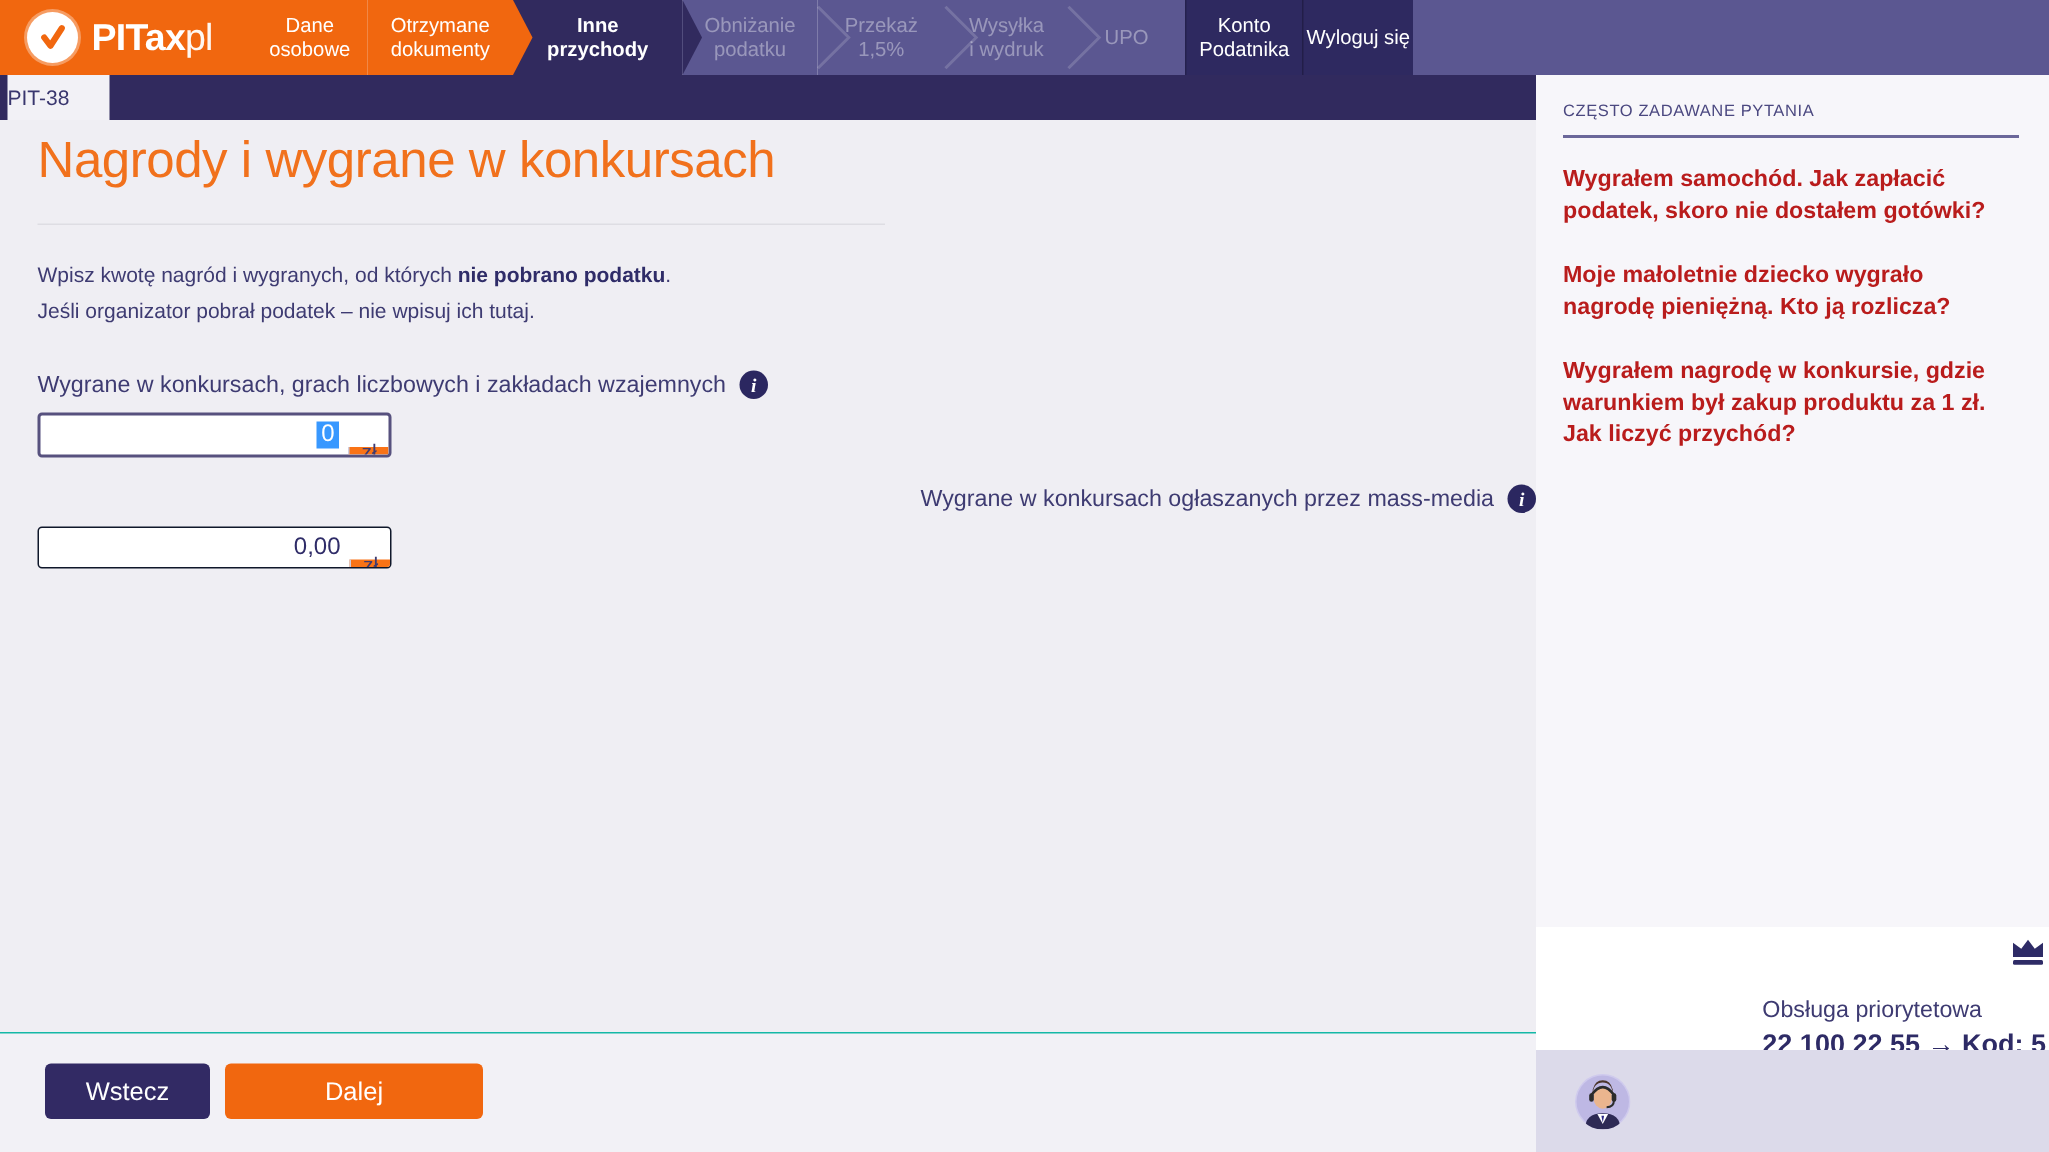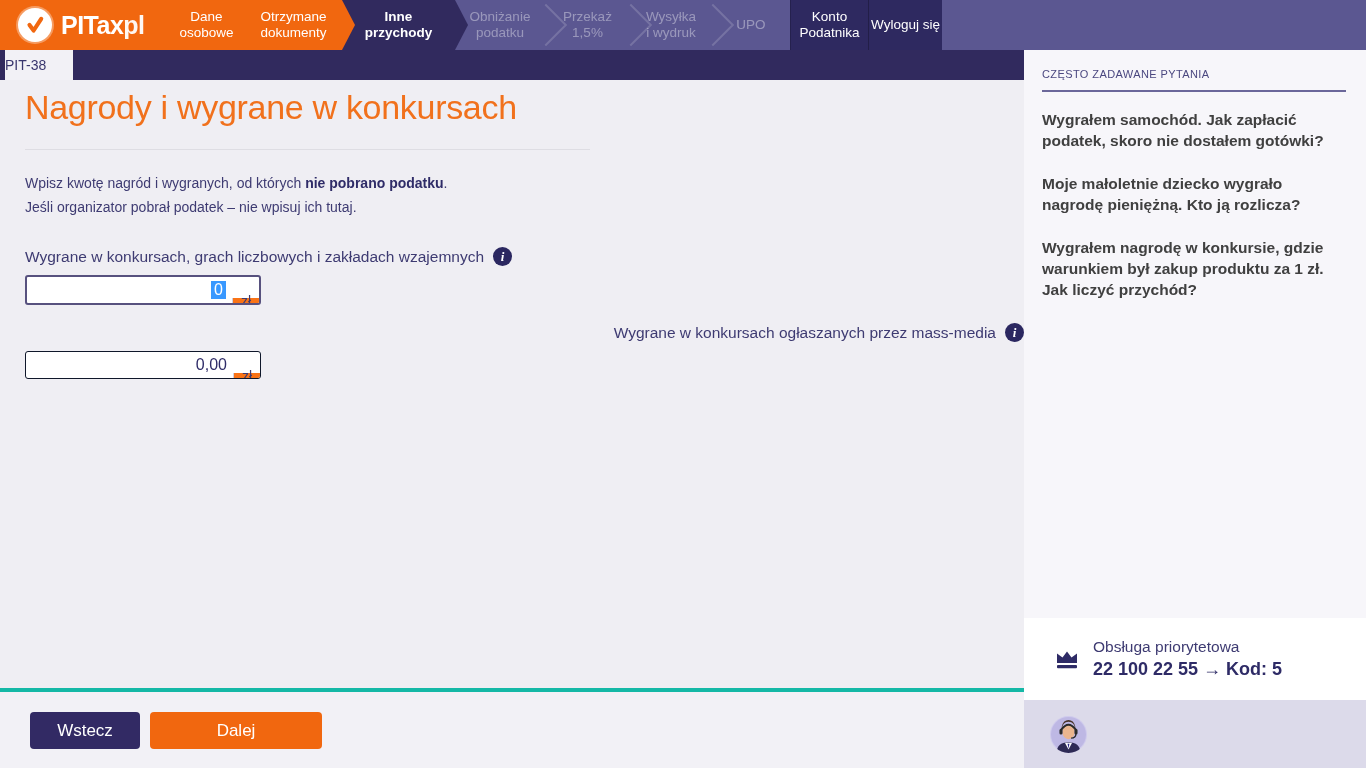--- a/index.html
+++ b/index.html
@@ -5,21 +5,21 @@
   * { margin:0; padding:0; box-sizing:border-box; }
   html,body { width:1366px; height:768px; font-family:"Liberation Sans", sans-serif; }
   #app { position:relative; width:1366px; height:768px; overflow:hidden; background:#EFEEF3; }
 
   
   .topnav { position:absolute; top:0; left:0; width:1366px; height:50px; display:flex; }
   .logo { width:168px; height:50px; background:#F1670F; display:flex; align-items:center; padding-left:18px; gap:9px; }
   .logo-circle { width:34px; height:34px; border-radius:50%; background:#fff; display:flex; align-items:center; justify-content:center; box-shadow:0 0 0 2px rgba(255,255,255,0.35); }
   .logo-text { color:#fff; font-size:25px; letter-spacing:-0.5px; }
   .logo-text b { font-weight:700; }
-  .logo-text .lt { font-weight:700; opacity:0.95; }
+  .logo-text .lt { font-weight:400; opacity:0.95; }
   .step { position:relative; height:50px; display:flex; flex-direction:column; align-items:center; justify-content:center; font-size:13.5px; line-height:16px; text-align:center; }
   .s-orange { background:#F1670F; color:#fff; }
   .s-active { background:#312A5E; color:#fff; font-weight:700; }
   .s-muted  { background:#5B5791; color:rgba(255,255,255,0.38); }
   .arrow { position:absolute; right:-13px; top:0; width:0; height:0; z-index:3;
            border-top:25px solid transparent; border-bottom:25px solid transparent; }
   .arrow-orange { border-left:13px solid #F1670F; }
   .arrow-navy   { border-left:13px solid #312A5E; }
   .chev { position:absolute; right:-16px; top:50%; width:30px; height:30px; margin-top:-15px;
           transform:rotate(45deg); border-top:2px solid rgba(255,255,255,0.16);
@@ -50,34 +50,34 @@
                  border-radius:3px; overflow:hidden; cursor:text; }
   .fi-focused { border:2px solid #57517E; }
   .fi-normal  { border:1px solid #0f172a; height:28px; }
   .fi-value { flex:1; display:flex; align-items:center; justify-content:flex-end; padding:0 6px;
               font-size:16px; color:#2F2C68; }
   .fi-sel { background:#3898FF; color:#fff; padding:0 3px; }
   .fi-unit { width:27px; background:#f97316; border-left:1px solid #D0CDDE; display:flex;
              align-items:center; justify-content:center; font-size:14px; color:#3E3B72;margin-top:21px; }
 
   
-  .footer { position:absolute; left:0; top:688px; width:1024px; height:80px; background:#F2F1F6; border-top:4px solid #14b8a6; }
+  .footer { position:absolute; left:0; top:688px; width:1024px; height:80px; background:#F2F1F6; border-top:1px solid #14b8a6; }
   .btn { position:absolute; top:20px; height:37px; border:none; border-radius:4px; color:#fff;
          font-size:17px; font-family:"Liberation Sans", sans-serif; cursor:pointer; }
   .btn-back { left:30px; width:110px; background:#322A64; }
   .btn-next { left:150px; width:172px; background:#F1670F; }
 
   
   .sidebar { position:absolute; left:1024px; top:50px; width:342px; height:718px; background:#F7F6FA;
              display:flex; flex-direction:column; }
   .faq { flex:1; padding:18px 20px 0 18px; overflow:hidden; }
   .faq-title { font-size:11px; letter-spacing:0.4px; color:#4B4880; padding-bottom:10px;
                border-bottom:2px solid #6B679A; margin-bottom:17px; }
-  .faq-q { font-size:15.5px; font-weight:700; color:#404040; line-height:21px; margin-bottom:22px; cursor:pointer; }
-  .priority { height:82px; background:#FFFFFF; display:flex; align-items:center; padding:0 31px; gap:14px; }
+  .faq-q { font-size:15.5px; font-weight:700; color:#b91c1c; line-height:21px; margin-bottom:22px; cursor:pointer; }
+  .priority { height:82px; background:#FFFFFF; display:flex; align-items:flex-end; padding:0 2px; gap:14px;flex-direction:column; }
   .crown { flex:0 0 24px; margin-top:6px; }
   .pr-title { font-size:15.5px; color:#3E3B72; }
   .pr-phone { font-size:18px; font-weight:700; color:#2E2B66; margin-top:3px; }
   .chatbox { height:68px; background:#DCDAEA; display:flex; align-items:center; padding:0 14px 0 26px; gap:12px; }
   .avatar { width:37px; height:37px; border-radius:50%; flex:0 0 37px; }
   .chat-btn { flex:1; height:36px; background:#2F2963; border:none; border-radius:19px; color:#fff;
               font-size:14.5px; font-family:"Liberation Sans", sans-serif; display:flex; align-items:center;
               justify-content:center; gap:9px; cursor:pointer; }
   .chat-icon { width:20px; height:15px; background:#fff; border-radius:5px; display:flex; align-items:center;
                justify-content:center; color:#2F2963; font-size:7px; letter-spacing:1px; font-weight:700; }

